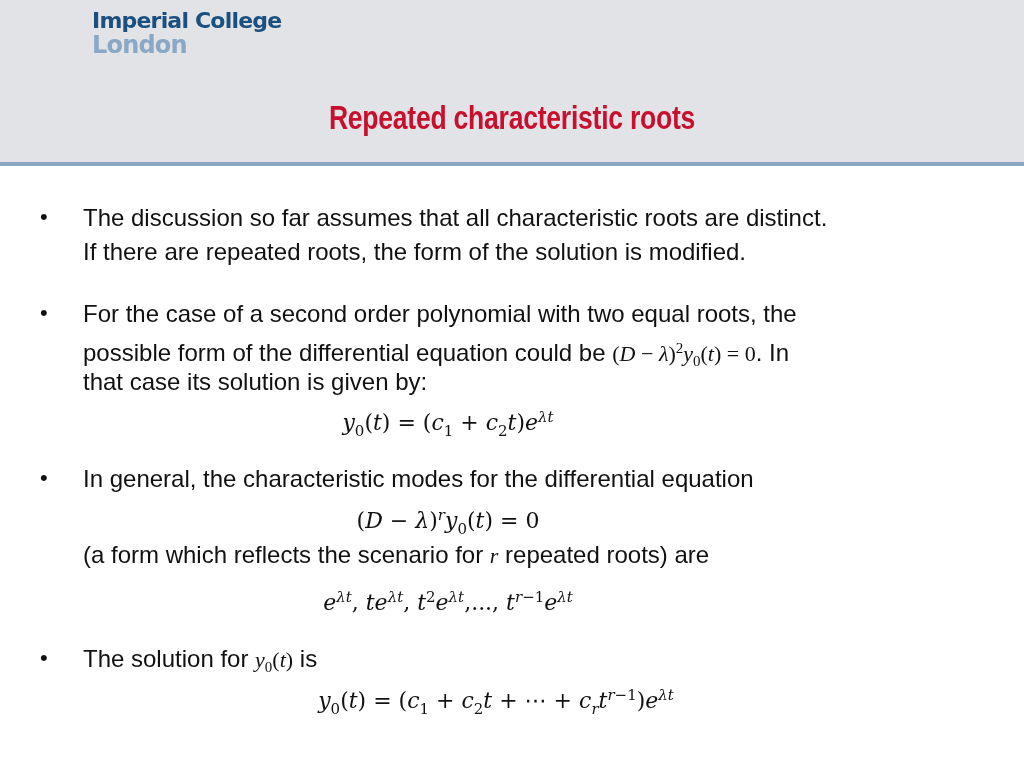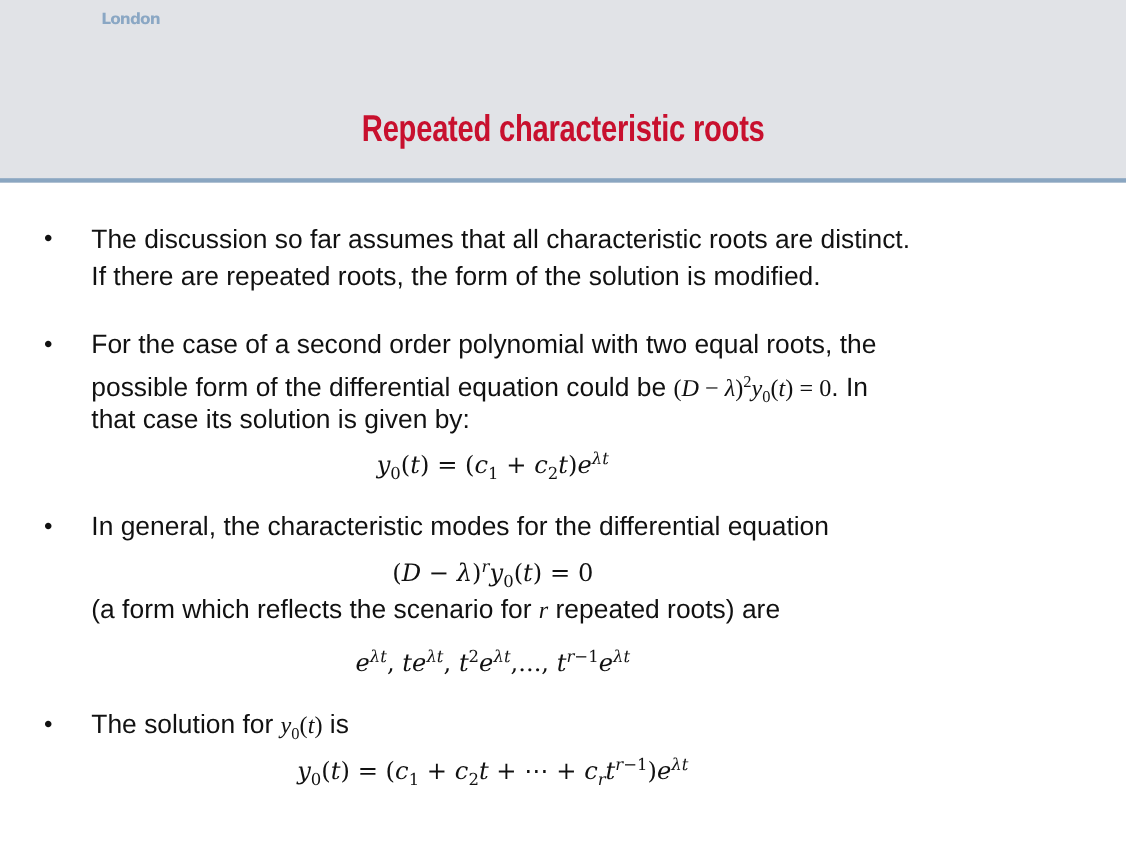--- a/index.html
+++ b/index.html
@@ -14,21 +14,21 @@
     background: #e1e3e7;
     border-bottom: 4px solid #8aa6c1;
   }
   .logo { position: absolute; left: 92px; top: 10px; line-height: 1; }
   .logo-line1 {
     font-family: "DejaVu Sans", sans-serif; font-weight: bold;
     font-size: 22px; color: #1b4f7f; letter-spacing: -0.8px;
   }
   .logo-line2 {
     font-family: "DejaVu Sans", sans-serif; font-weight: bold;
-    font-size: 14px; color: #8aa7c4; letter-spacing: -0.8px; margin-top: 1px;
+    font-size: 24px; color: #8aa7c4; letter-spacing: -0.8px; margin-top: 1px;
   }
   .title {
     position: absolute; left: 0; top: 98px; width: 1024px; text-align: center;
     font-family: "Liberation Sans", sans-serif; font-weight: bold;
     font-size: 34px; color: #c8102e;
     transform: scaleX(0.78); transform-origin: 512px 0;
     letter-spacing: -0.3px;
   }
   .content { position: absolute; left: 0; top: 0; width: 1024px; }
   .line {
@@ -46,20 +46,21 @@
     line-height: 30px; white-space: nowrap;
   }
   .center-eq .up { font-style: normal; }
   .center-eq sub, .center-eq sup { font-size: 15px; }
 </style>
 </head>
 <body>
 
 <div class="header">
   <div class="logo">
+    <div class="logo-line1">Imperial College</div>
     <div class="logo-line2">London</div>
   </div>
   <div class="title">Repeated characteristic roots</div>
 </div>
 
 <div class="content">
 
   <span class="bullet" style="top:204px;">•</span>
   <div class="line" style="left:83px; top:203px;">The discussion so far assumes that all characteristic roots are distinct.</div>
   <div class="line" style="left:83px; top:237px;">If there are repeated roots, the form of the solution is modified.</div>
@@ -83,17 +84,17 @@
     <span>(a form which reflects the scenario for </span><span class="math">r</span><span> repeated roots) are</span>
   </div>
   <div class="center-eq" style="top:582px;">
     e<sup>λt</sup><span class="up">, </span>te<sup>λt</sup><span class="up">, </span>t<sup class="up">2</sup>e<sup>λt</sup><span class="up">,..., </span>t<sup>r<span class="up">−1</span></sup>e<sup>λt</sup>
   </div>
 
   <span class="bullet" style="top:645px;">•</span>
   <div class="line" style="left:83px; top:644px;">
     <span>The solution for </span><span class="math">y<sub class="up">0</sub><span class="up">(</span>t<span class="up">)</span></span><span> is</span>
   </div>
-  <div class="center-eq" style="top:680px;">
+  <div class="center-eq" style="top:680px;padding-left:48px;">
     y<sub class="up">0</sub><span class="up">(</span>t<span class="up">) = (</span>c<sub class="up">1</sub> <span class="up">+</span> c<sub class="up">2</sub>t <span class="up">+ ⋯ +</span> c<sub>r</sub>t<sup>r<span class="up">−1</span></sup><span class="up">)</span>e<sup>λt</sup>
   </div>
 
 </div>
 
 </body></html>

